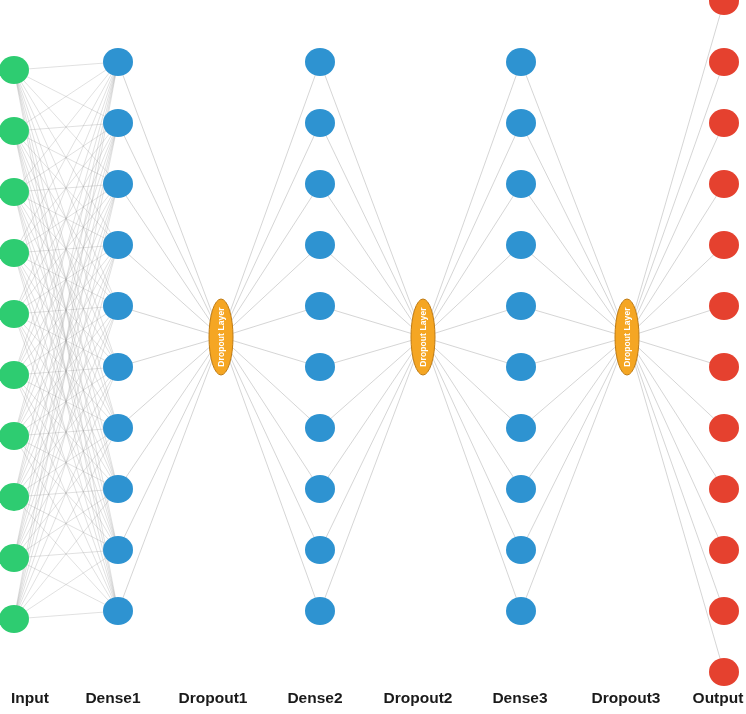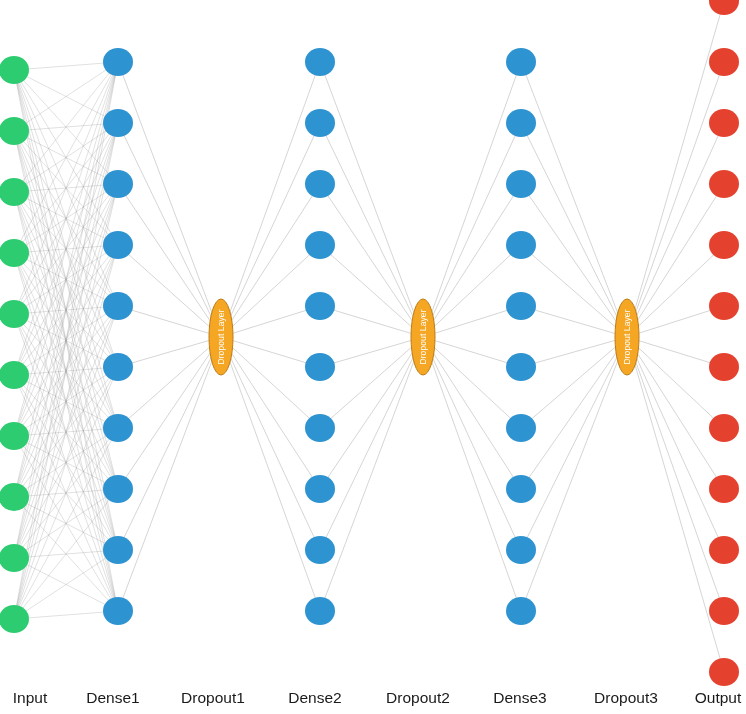--- a/index.html
+++ b/index.html
@@ -11,20 +11,21 @@
     font-family: "Liberation Sans", sans-serif;
     width: 746px;
     height: 714px;
     overflow: hidden;
   }
   #diagram-root {
     position: relative;
     width: 740px;
     height: 714px;
     background: #ffffff;
+    font-weight: bold;
   }
   #net-svg {
     position: absolute;
     left: 0;
     top: 0;
     width: 746px;
     height: 714px;
     display: block;
   }
   .layer-label {

